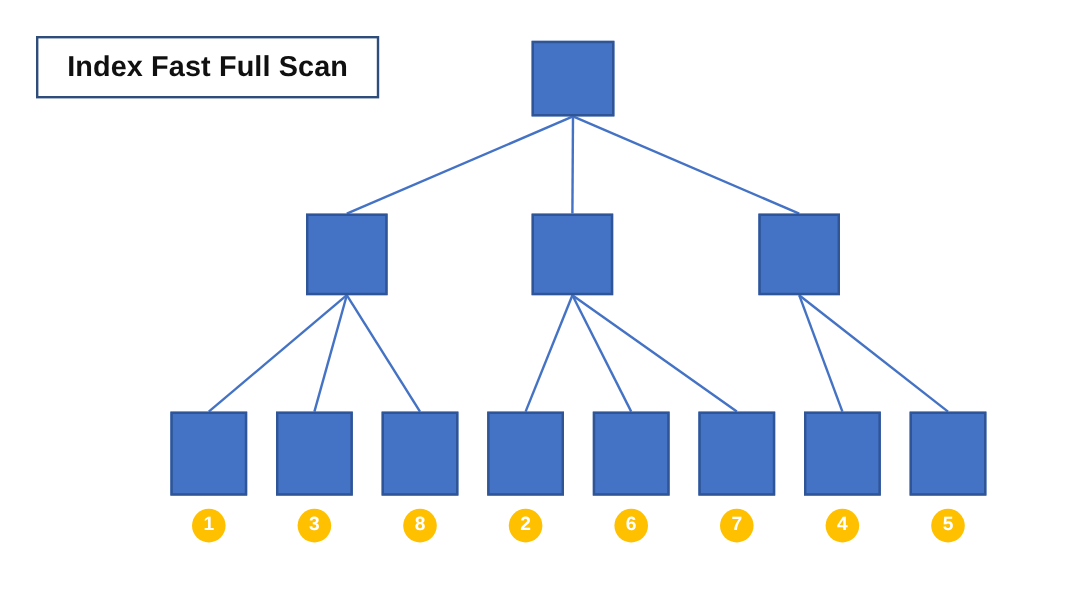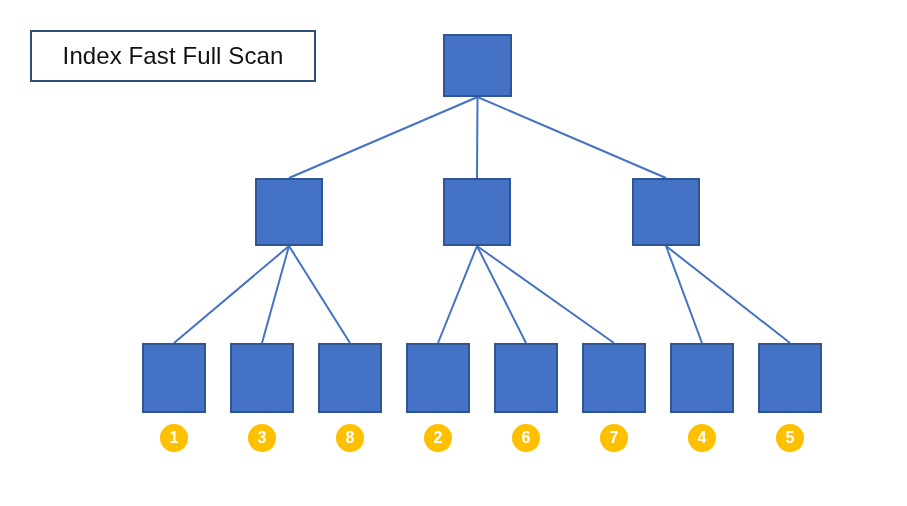--- a/index.html
+++ b/index.html
@@ -29,20 +29,21 @@
     left: 30px;
     top: 30px;
     width: 286px;
     height: 52px;
     box-sizing: border-box;
     border: 2px solid #2E4D7B;
     background: #ffffff;
     display: flex;
     align-items: center;
     justify-content: center;
+    font-weight: bold;
   }
   .legend-text {
     font-size: 24px;
     color: #101010;
     font-family: "Liberation Sans", sans-serif;
     white-space: nowrap;
     letter-spacing: 0.1px;
   }
   .node {
     position: absolute;

